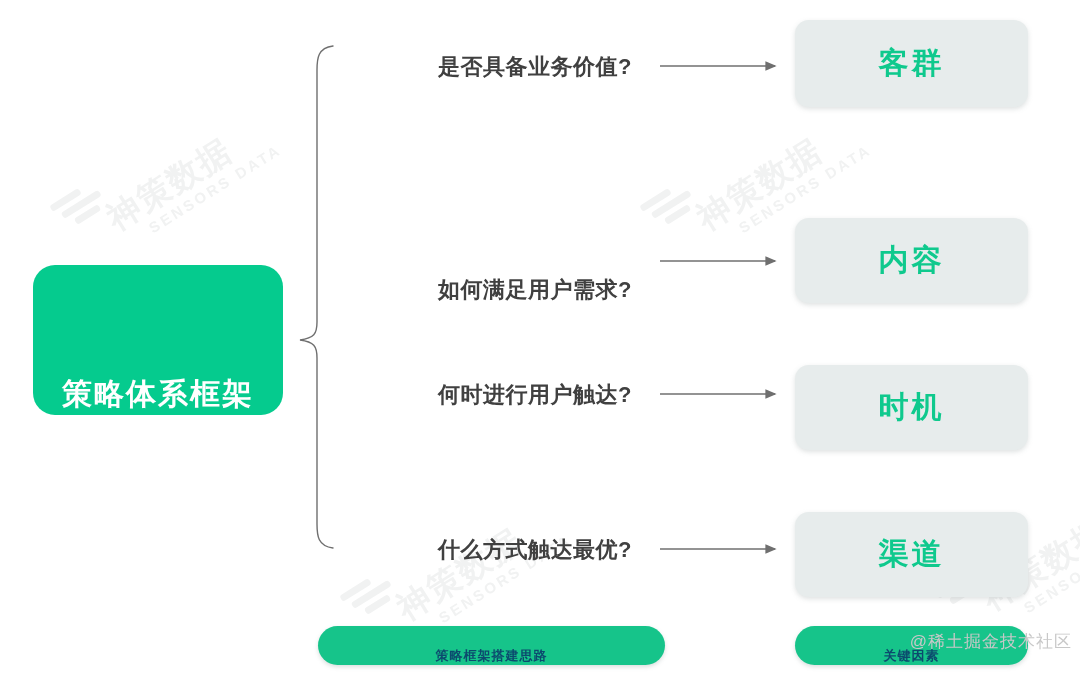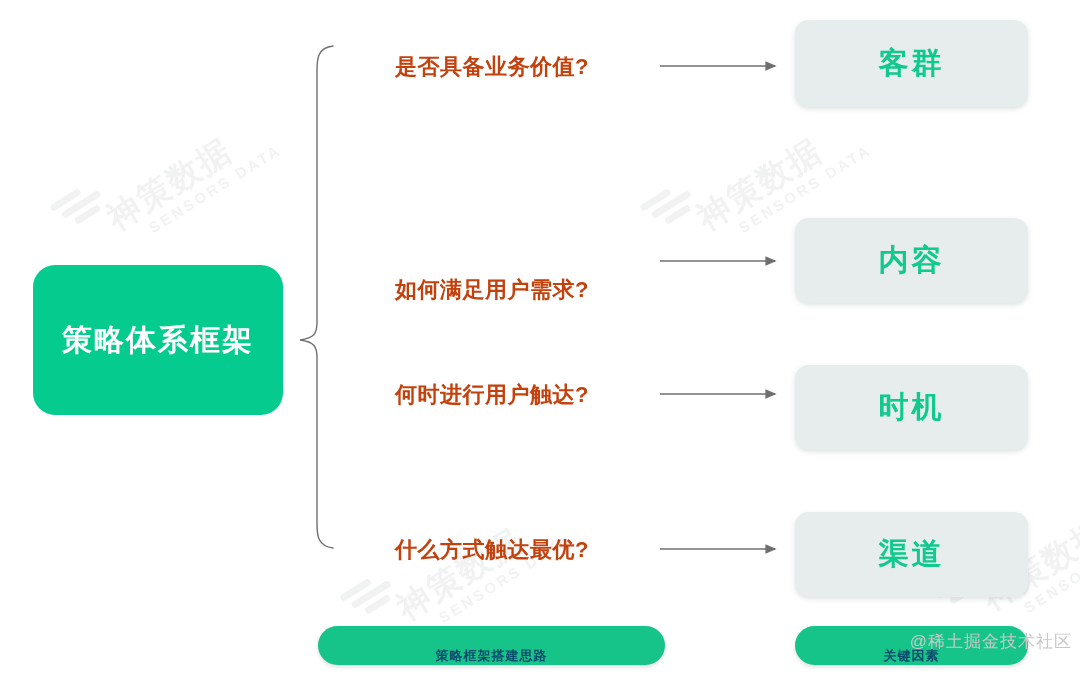--- a/index.html
+++ b/index.html
@@ -78,38 +78,38 @@
   
   .root-node {
     position: absolute;
     left: 33px;
     top: 265px;
     width: 250px;
     height: 150px;
     background: #05CB8E;
     border-radius: 22px;
     display: flex;
-    align-items: center;
+    align-items: flex-end;
     justify-content: center;
     z-index: 3;
   }
   .root-node .label {
     color: #ffffff;
     font-size: 30px;
     font-weight: 700;
     letter-spacing: 2px;
   }
 
   
   .question {
     position: absolute;
     left: 352px;
     width: 280px;
-    text-align: center;
-    color: #c2410c;
+    text-align: right;
+    color: #404040;
     font-size: 22px;
     font-weight: 700;
     letter-spacing: 0.5px;
     z-index: 3;
   }
 
   
   .outcome {
     position: absolute;
     left: 795px;

